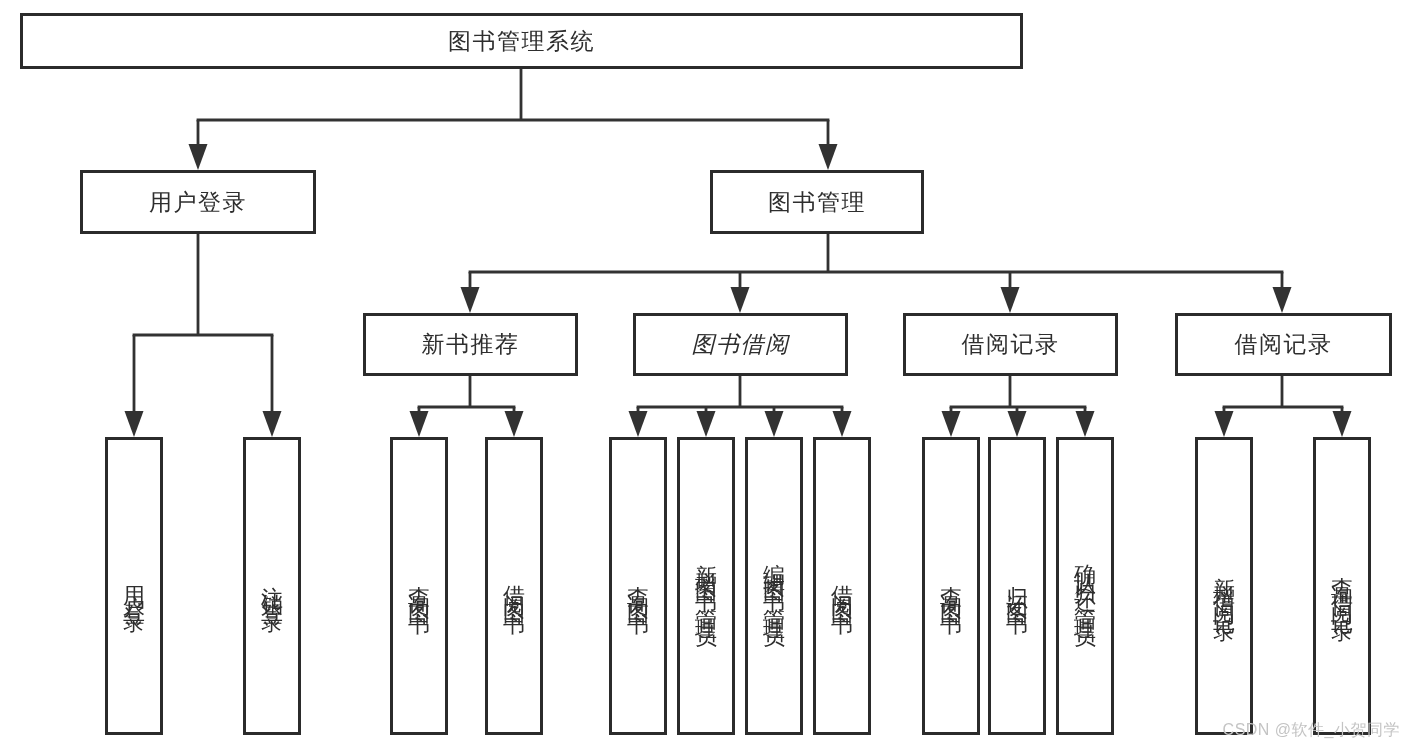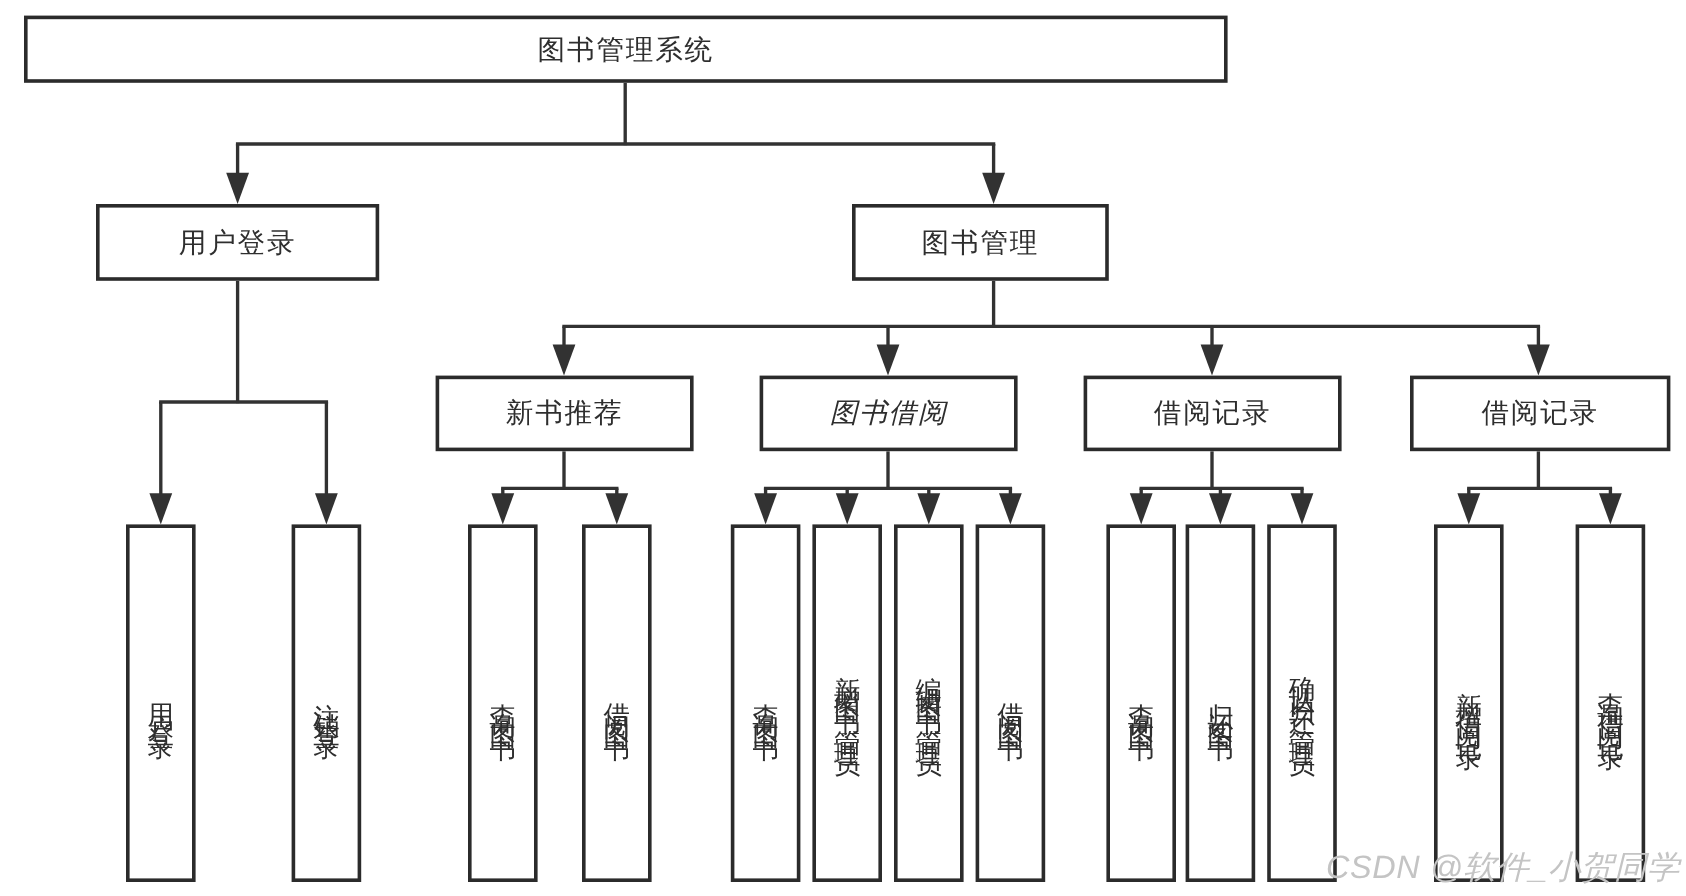--- a/index.html
+++ b/index.html
@@ -37,26 +37,25 @@
     text-orientation: mixed;
     font-size: 22px;
     letter-spacing: 9px;
     line-height: 1;
     white-space: nowrap;
   }
   .watermark {
     position: absolute;
     right: 5px;
     bottom: 6px;
-    font-size: 27px;
+    font-size: 16px;
     letter-spacing: 0.5px;
     color: var(--watermark, #c4c4c4);
     z-index: 5;
     white-space: nowrap;
-    font-style: italic;
   }
 </style>
 </head>
 <body>
 
 <div class="canvas">
 
   <svg class="connectors" viewBox="0 0 1405 747" xmlns="http://www.w3.org/2000/svg">
       <line x1="521" y1="69" x2="521" y2="121" stroke="#323232" stroke-width="2.8"></line>
       <line x1="198" y1="234" x2="198" y2="336" stroke="#323232" stroke-width="2.8"></line>

